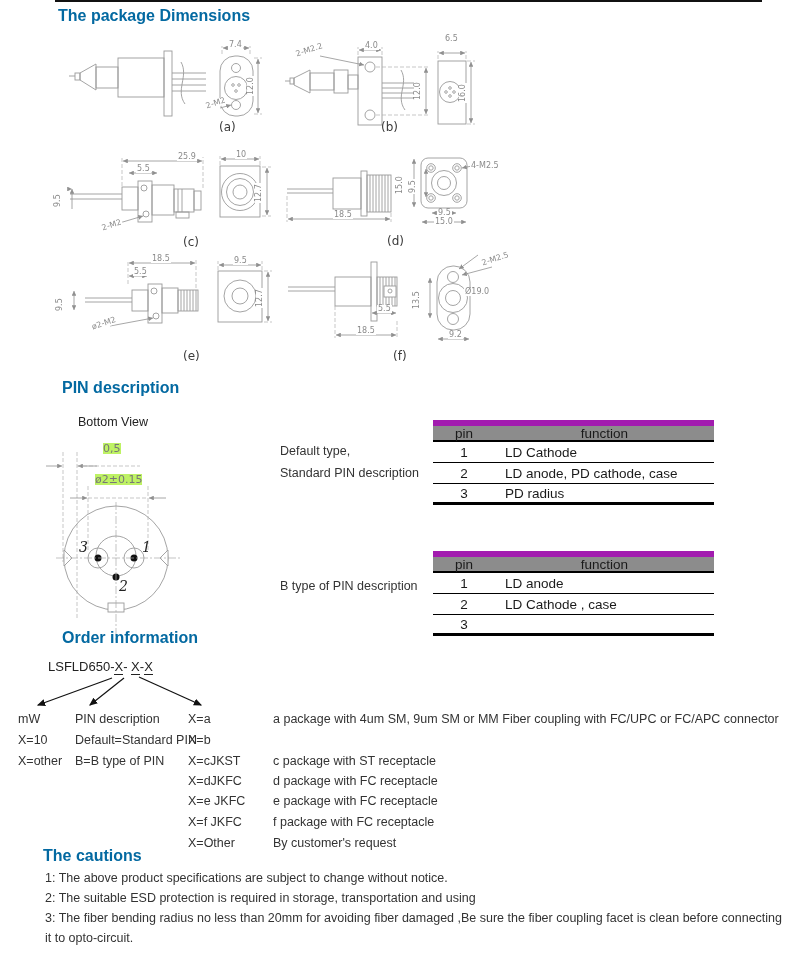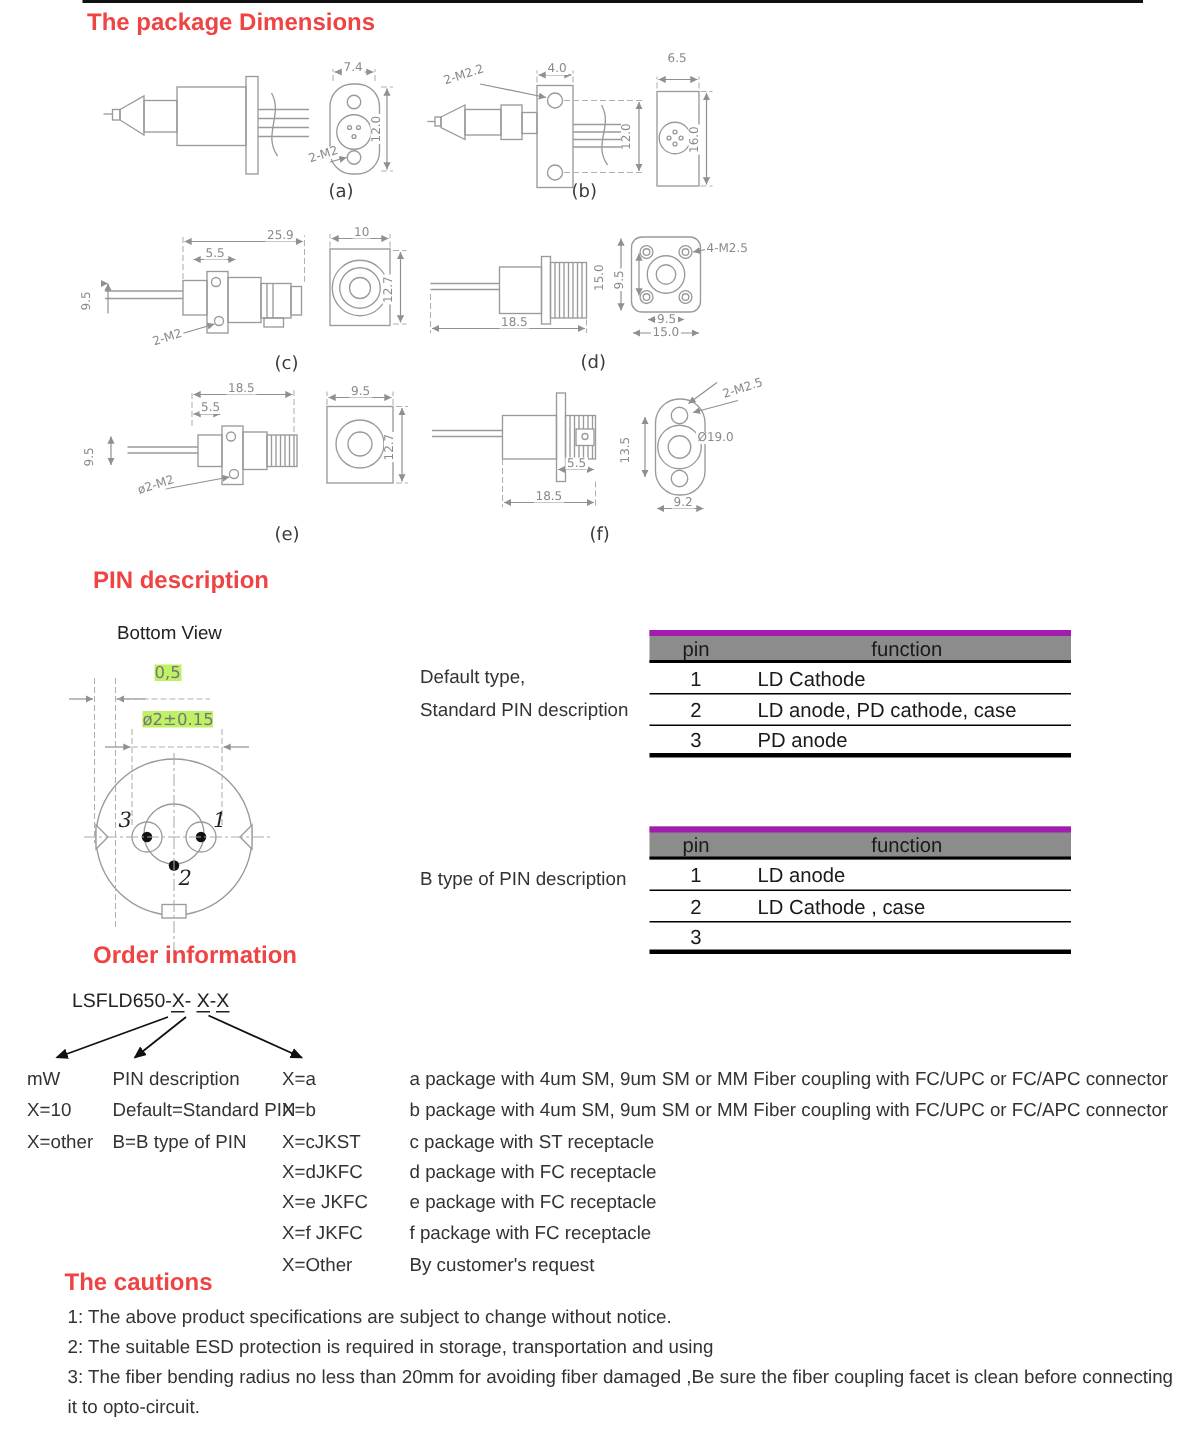--- a/index.html
+++ b/index.html
@@ -1,31 +1,31 @@
 <!DOCTYPE html>
 <html><head>
 <meta charset="utf-8">
 <style>
   html,body{margin:0;padding:0;background:#fff;}
   #page{position:relative;width:791px;height:962px;background:#ffffff;overflow:hidden;
         font-family:"Liberation Sans",sans-serif;color:#333;}
-  .h1{position:absolute;font-size:16px;font-weight:bold;color:#ef4444;white-space:nowrap;}
+  .h1{position:absolute;font-size:16px;font-weight:bold;color:#0369a1;white-space:nowrap;}
   .cap{position:absolute;font-size:12px;color:#3a3a3a;font-family:"DejaVu Sans",sans-serif;white-space:nowrap;}
   .dim{position:absolute;font-size:8px;line-height:1;color:#8a8a8a;background:#fff;padding:0 1px;
        font-family:"DejaVu Sans",sans-serif;white-space:nowrap;}
   .rot{transform:rotate(-90deg);transform-origin:0 100%;}
   .diag{transform:rotate(-18deg);transform-origin:0 0;}
   .bv-dim{position:absolute;font-size:11px;line-height:1;color:#777;background:#bef264;
           font-family:"DejaVu Sans",sans-serif;white-space:nowrap;}
   .pinnum{position:absolute;font-size:14px;font-style:italic;color:#222;
           font-family:"DejaVu Serif",serif;line-height:1;}
   .body-txt{position:absolute;font-size:12.5px;color:#333;white-space:nowrap;}
   .ptable{position:absolute;left:433px;width:281px;box-sizing:border-box;font-size:13.5px;color:#1a1a1a;}
-  .pthead{display:flex;align-items:flex-end;height:22px;background:#8c8c8c;
-          border-top:4px solid #a21caf;border-bottom:2px solid #000;box-sizing:border-box;}
+  .pthead{display:flex;align-items:flex-start;height:22px;background:#8c8c8c;
+          border-top:6px solid #a21caf;border-bottom:2px solid #000;box-sizing:border-box;}
   .ptrow{display:flex;align-items:center;height:21px;border-bottom:1px solid #000;box-sizing:border-box;}
   .ptrow.last{border-bottom:3px solid #000;}
   .pt-pin{width:62px;text-align:center;}
   .pt-fnh{flex:1;text-align:center;}
   .pt-fnc{flex:1;padding-left:10px;text-align:left;}
   .orow{position:absolute;left:18px;width:765px;height:21px;font-size:12.5px;color:#333;}
   .oc{position:absolute;top:0;white-space:nowrap;}
   .oc1{left:0;} .oc2{left:57px;} .oc3{left:170px;} .oc4{left:255px;}
   .pn{position:absolute;left:48px;top:659px;font-size:13px;color:#222;white-space:pre;}
   .pn .ux{border-bottom:1px solid #222;}
@@ -303,21 +303,21 @@
     <div class="ptrow">
       <span class="pt-pin">1</span>
       <span class="pt-fnc">LD Cathode</span>
     </div>
     <div class="ptrow">
       <span class="pt-pin">2</span>
       <span class="pt-fnc">LD anode, PD cathode, case</span>
     </div>
     <div class="ptrow last">
       <span class="pt-pin">3</span>
-      <span class="pt-fnc">PD anode</span>
+      <span class="pt-fnc">PD radius</span>
     </div>
   </div>
 
   <div class="ptable" style="top:551px;">
     <div class="pthead">
       <span class="pt-pin">pin</span>
       <span class="pt-fnh">function</span>
     </div>
     <div class="ptrow">
       <span class="pt-pin">1</span>
@@ -338,21 +338,20 @@
   <div class="orow" style="top:712px;">
     <span class="oc oc1">mW</span>
     <span class="oc oc2">PIN description</span>
     <span class="oc oc3">X=a</span>
     <span class="oc oc4">a package with 4um SM, 9um SM or MM Fiber coupling with FC/UPC or FC/APC connector</span>
   </div>
   <div class="orow" style="top:733px;">
     <span class="oc oc1">X=10</span>
     <span class="oc oc2">Default=Standard PIN</span>
     <span class="oc oc3">X=b</span>
-    <span class="oc oc4">b package with 4um SM, 9um SM or MM Fiber coupling with FC/UPC or FC/APC connector</span>
   </div>
   <div class="orow" style="top:754px;">
     <span class="oc oc1">X=other</span>
     <span class="oc oc2">B=B type of PIN</span>
     <span class="oc oc3">X=cJKST</span>
     <span class="oc oc4">c package with ST receptacle</span>
   </div>
   <div class="orow" style="top:774px;">
     <span class="oc oc3">X=dJKFC</span>
     <span class="oc oc4">d package with FC receptacle</span>

